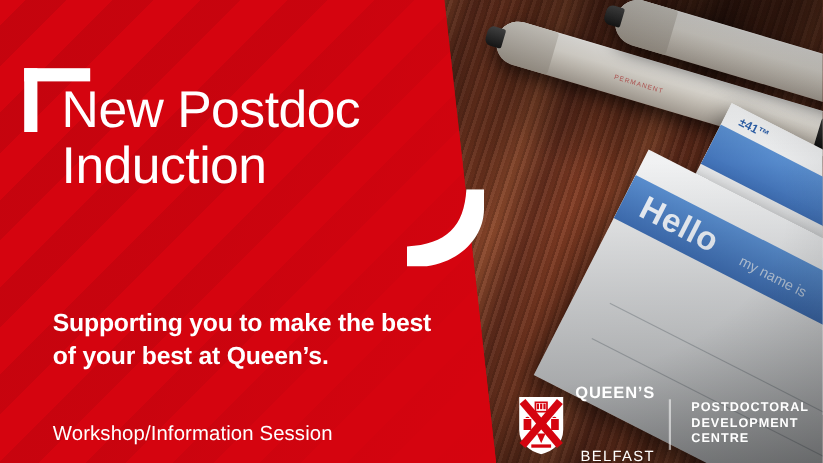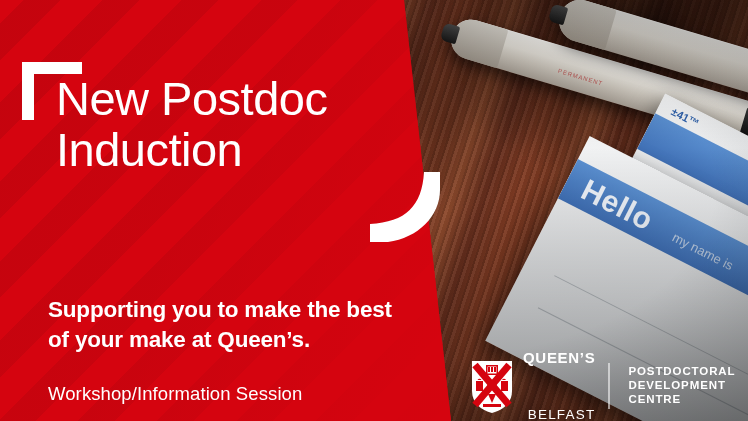--- a/index.html
+++ b/index.html
@@ -143,21 +143,20 @@
   .title{
     position:absolute;left:56px;top:74px;width:360px;
     color:#fff;
     font-size:47px;line-height:1.08;
     font-weight:300;letter-spacing:-0.5px;
   }
   .tagline{
     position:absolute;left:48px;top:279px;width:410px;
     color:#fff;font-size:22.5px;line-height:1.32;font-weight:bold;
     letter-spacing:-0.2px;
-    margin-top:16px;
   }
   .session{
     position:absolute;left:48px;top:383px;width:400px;
     color:#fff;font-size:18.5px;font-weight:300;letter-spacing:.1px;
   }
 
   
   .logo-lockup{
     position:absolute;left:470px;top:355px;
     display:flex;align-items:center;gap:9px;height:62px;
@@ -235,21 +234,21 @@
     </svg>
   </div>
 
   <div class="title">
     <div>New Postdoc</div>
     <div>Induction</div>
   </div>
 
   <div class="tagline">
     <div>Supporting you to make the best</div>
-    <div>of your make at Queen’s.</div>
+    <div>of your best at Queen’s.</div>
   </div>
 
   <div class="session">Workshop/Information Session</div>
 
   <div class="logo-lockup">
 
     <span class="crest">
       <svg width="44" height="55" viewBox="0 0 44 55" aria-hidden="true">
         <path d="M2 2 H42 V32 C42 44 33 51 22 54 C11 51 2 44 2 32 Z" fill="#ffffff"></path>
         <g stroke="#D5040F" stroke-width="7">

